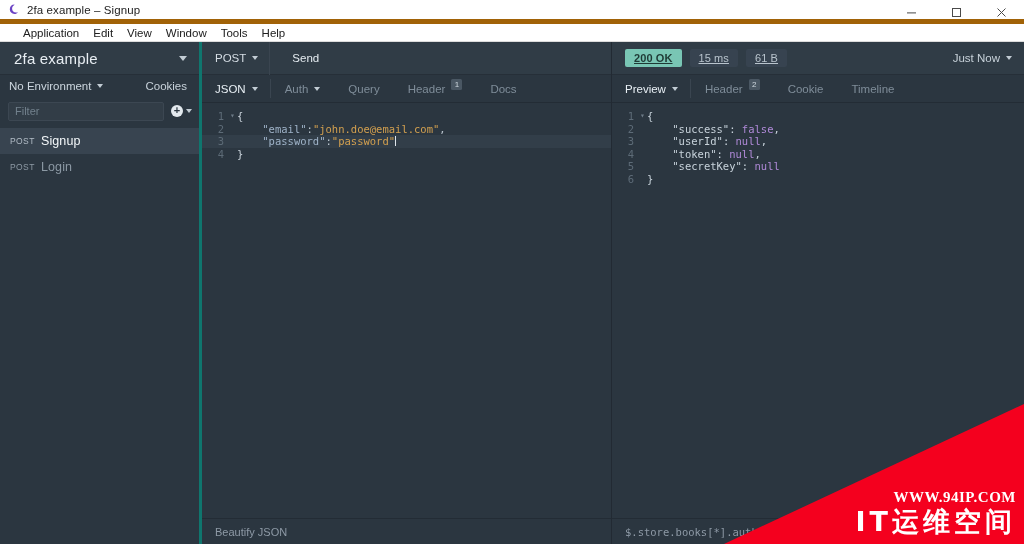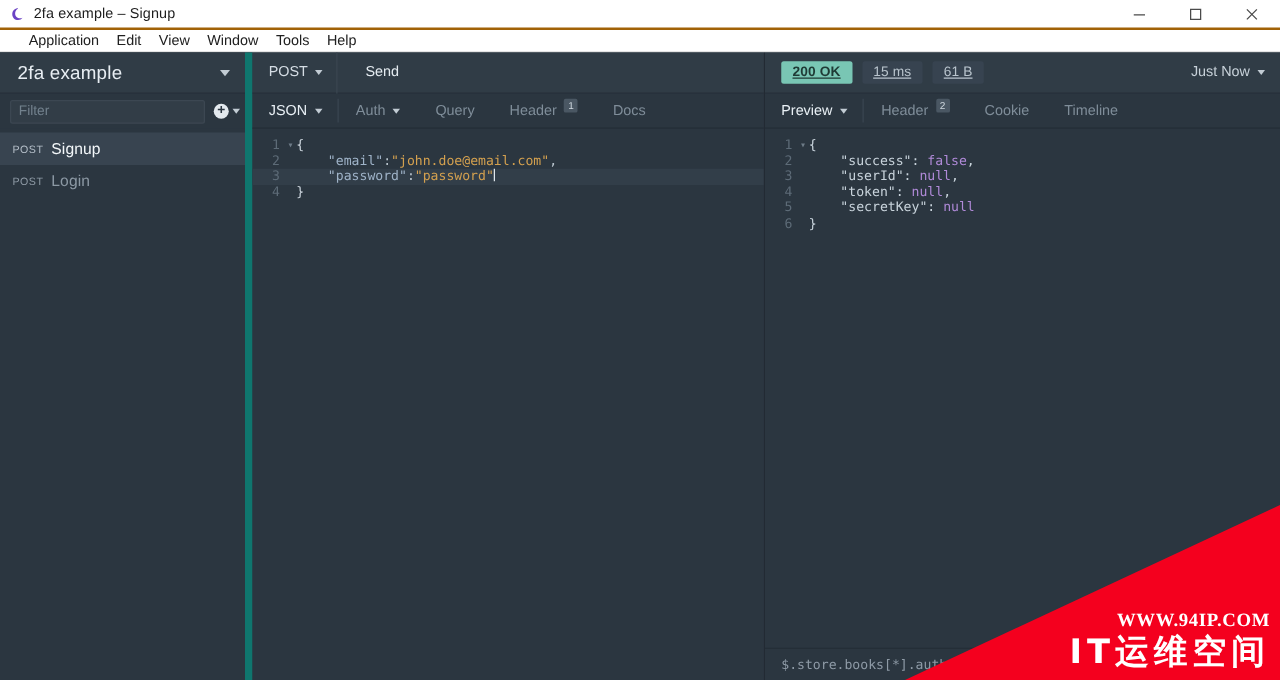--- a/index.html
+++ b/index.html
@@ -9,22 +9,22 @@
     background:#2b3640;
     color:#c9d1d9;
     font-size:12px;
     -webkit-font-smoothing: antialiased;
   }
   .app { position:relative; width:1024px; height:544px; display:flex; flex-direction:column; }
 
   
   .titlebar {
     height:24px; background:#ffffff; color:#1a1a1a;
-    display:flex; align-items:center; flex:0 0 24px;
-    border-bottom:2px solid #a16207;
+    display:flex; flex:0 0 24px;
+    border-bottom:5px solid #a16207;
   }
   .title-left { display:flex; align-items:center; gap:7px; padding-left:9px; flex:1 1 auto; min-width:0;}
   .app-logo { width:11px; height:11px; position:relative; flex:0 0 auto; }
   .app-logo svg { display:block; }
   .title-text { font-size:11.5px; color:#1d1d1d; white-space:nowrap; letter-spacing:.1px;}
   .win-buttons { display:flex; height:24px; flex:0 0 auto; }
   .win-btn {
     width:45px; height:24px; display:flex; align-items:center; justify-content:center;
     color:#4a4a4a;
   }
@@ -37,21 +37,21 @@
     border-bottom:1px solid #dcdcdc; font-size:11.5px;
   }
   .menu-item { padding:1px 7px; line-height:16px; white-space:nowrap; }
 
   
   .body-wrap { flex:1 1 auto; display:flex; min-height:0; background:#2b3640; }
 
   
   .sidebar {
     width:202px; flex:0 0 202px; background:#2b3640;
-    display:flex; flex-direction:column; border-right:6px solid #0f766e;
+    display:flex; flex-direction:column; border-right:3px solid #0f766e;
   }
   .ws-header {
     height:33px; flex:0 0 33px; display:flex; align-items:center;
     padding:0 12px 0 14px; background:#303c46;
     border-bottom:1px solid #262f38;
   }
   .ws-name { font-size:15px; color:#e8eef3; flex:1 1 auto; letter-spacing:.2px; }
   .caret { width:0;height:0;border-left:4.5px solid transparent;border-right:4.5px solid transparent;border-top:5px solid #c2ccd4; display:inline-block;}
   .caret.sm { border-left-width:3.5px;border-right-width:3.5px;border-top-width:4.5px; }
 
@@ -232,20 +232,25 @@
   </div>
 
   <div class="body-wrap">
 
     <div class="sidebar">
       <div class="ws-header">
         <span class="ws-name">2fa example</span>
         <span class="caret"></span>
       </div>
 
+      <div class="env-row">
+        <span class="env-name">No Environment</span>
+        <span class="caret sm"></span>
+        <span class="cookies-link">Cookies</span>
+      </div>
 
       <div class="filter-row">
         <input class="filter-input" type="text" placeholder="Filter" style="">
         <span class="add-btn">
           <span class="plus-circle">
               <span>+</span>
             </span>
           <span class="caret sm"></span>
         </span>
       </div>
@@ -296,20 +301,23 @@
 
       <div class="editor">
         <div class="code" id="req-code">
             <div class="line"><span class="gut">1</span><span class="fold">▾</span><span class="ctext"><span class="k-brace">{</span></span></div>
             <div class="line"><span class="gut">2</span><span class="fold"></span><span class="ctext"><span class="k-punct">    </span><span class="k-key">"email"</span><span class="k-punct">:</span><span class="k-str">"john.doe@email.com"</span><span class="k-punct">,</span></span></div>
             <div class="line hl"><span class="gut">3</span><span class="fold"></span><span class="ctext"><span class="k-punct">    </span><span class="k-key">"password"</span><span class="k-punct">:</span><span class="k-str">"password"</span><span class="caret-bar"></span></span></div>
             <div class="line"><span class="gut">4</span><span class="fold"></span><span class="ctext"><span class="k-brace">}</span></span></div>
           </div>
       </div>
 
+      <div class="footer">
+        <span>Beautify JSON</span>
+      </div>
     </div>
 
     <div class="pane res-pane">
       <div class="status-bar">
         <span class="chip ok">200 OK</span>
         <span class="chip neutral">15 ms</span>
         <span class="chip neutral">61 B</span>
         <span class="just-now">
           <span>Just Now</span>
           <span class="caret sm"></span>

